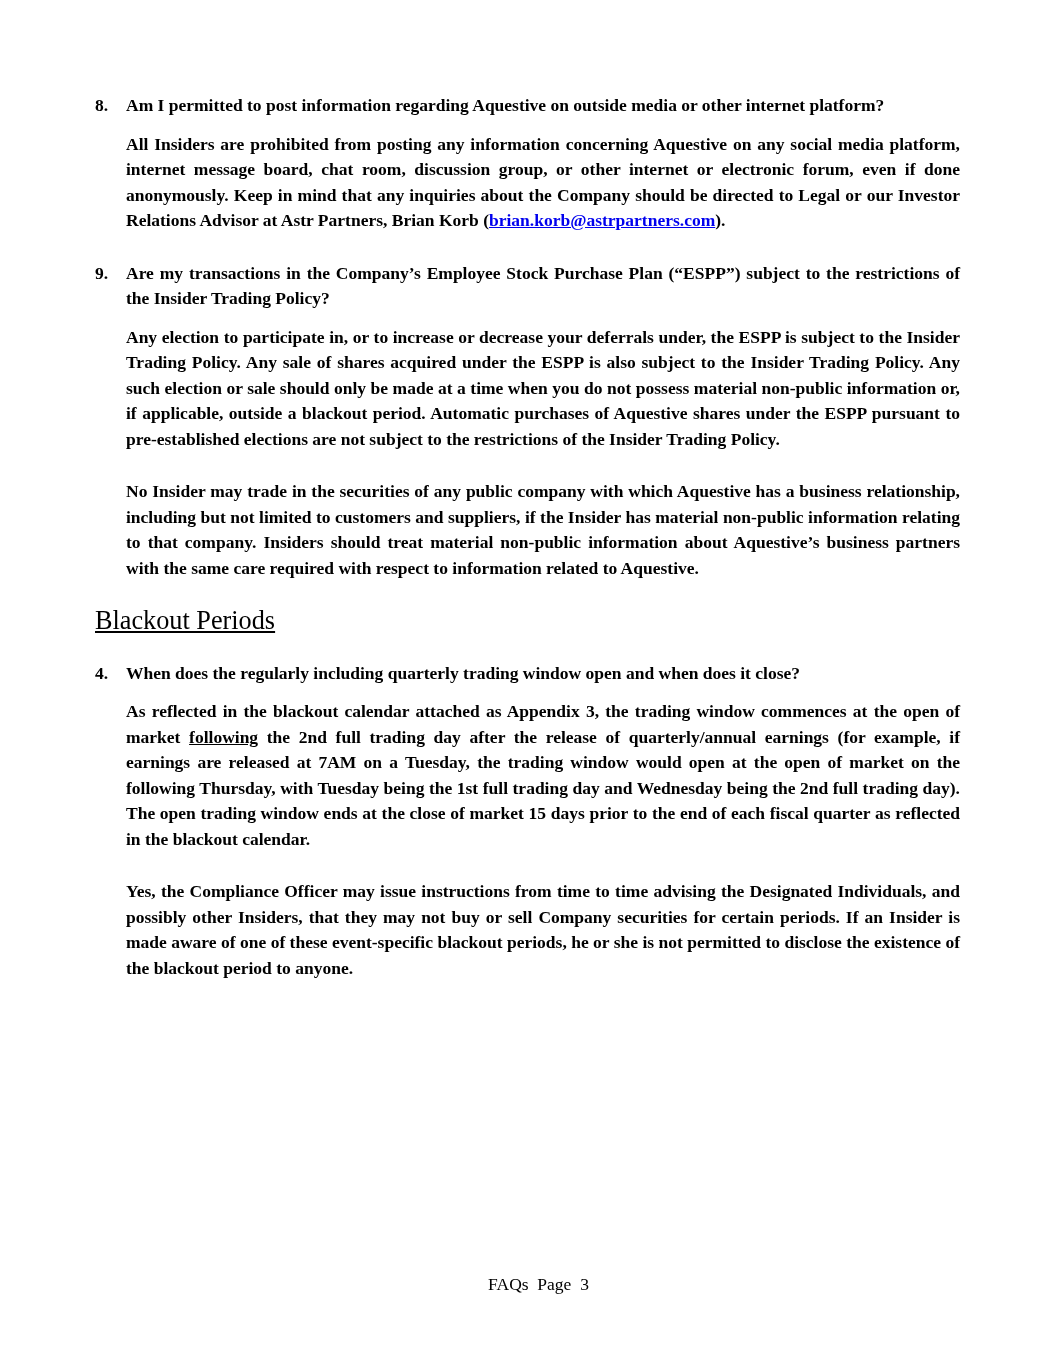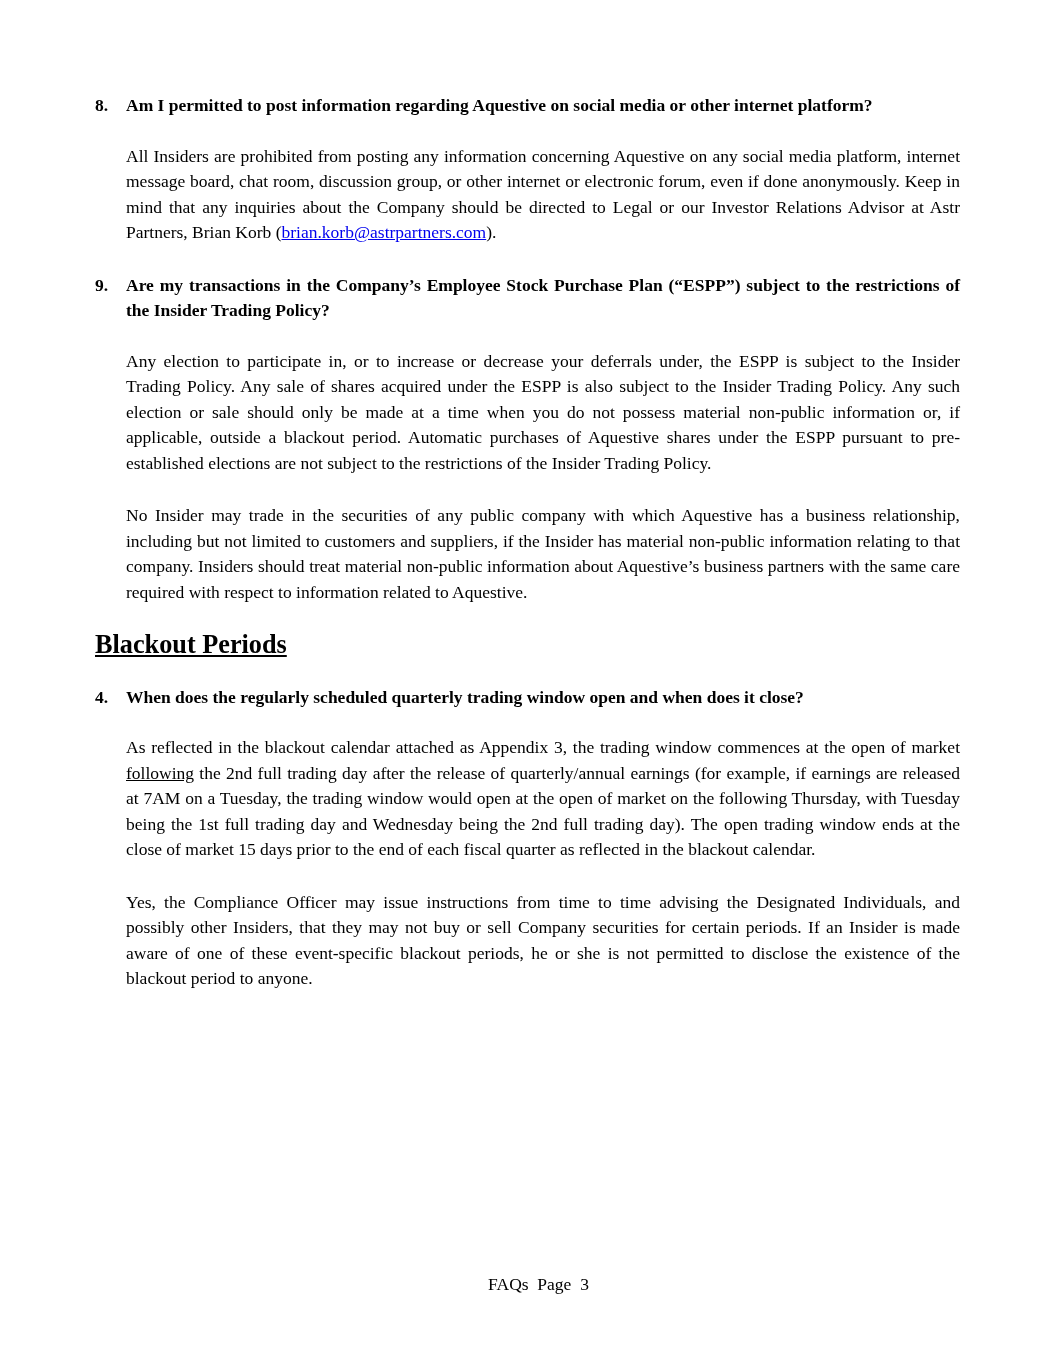--- a/index.html
+++ b/index.html
@@ -24,25 +24,26 @@
   .q-num {
     width: 31px;
     flex-shrink: 0;
   }
   .q-text {
     flex: 1;
     text-align: justify;
   }
   .answer {
     margin-left: 31px;
-    margin-top: 25px;
+    margin-top: 13px;
     text-align: justify;
+    font-weight: bold;
   }
   .section-heading {
-    font-weight: bold;
+    font-weight: normal;
     text-decoration: underline;
     margin-bottom: 27px;
   }
   .email-link {
     color: #0000ee;
     text-decoration: underline;
     cursor: pointer;
   }
   .u { text-decoration: underline; }
   .footer {
@@ -56,21 +57,21 @@
   }
 </style>
 </head>
 <body>
 
 <div class="page">
 
   <section class="qa">
     <div class="q-row">
       <span class="q-num">8.</span>
-      <span class="q-text">Am I permitted to post information regarding Aquestive on social media or other internet platform?</span>
+      <span class="q-text">Am I permitted to post information regarding Aquestive on outside media or other internet platform?</span>
     </div>
     <p class="answer"><span>All Insiders are prohibited from posting any information concerning Aquestive on any social media platform, internet message board, chat room, discussion group, or other internet or electronic forum, even if done anonymously. Keep in mind that any inquiries about the Company should be directed to Legal or our Investor Relations Advisor at Astr Partners, Brian Korb (</span><a class="email-link">brian.korb@astrpartners.com</a><span>).</span></p>
   </section>
 
   <section class="qa">
     <div class="q-row">
       <span class="q-num">9.</span>
       <span class="q-text">Are my transactions in the Company’s Employee Stock Purchase Plan (“ESPP”) subject to the restrictions of the Insider Trading Policy?</span>
     </div>
     <p class="answer">Any election to participate in, or to increase or decrease your deferrals under, the ESPP is subject to the Insider Trading Policy. Any sale of shares acquired under the ESPP is also subject to the Insider Trading Policy. Any such election or sale should only be made at a time when you do not possess material non-public information or, if applicable, outside a blackout period. Automatic purchases of Aquestive shares under the ESPP pursuant to pre-established elections are not subject to the restrictions of the Insider Trading Policy.</p>
@@ -78,21 +79,21 @@
 
   <section class="qa">
     <p class="answer">No Insider may trade in the securities of any public company with which Aquestive has a business relationship, including but not limited to customers and suppliers, if the Insider has material non-public information relating to that company. Insiders should treat material non-public information about Aquestive’s business partners with the same care required with respect to information related to Aquestive.</p>
   </section>
 
   <h2 class="section-heading">Blackout Periods</h2>
 
   <section class="qa">
     <div class="q-row">
       <span class="q-num">4.</span>
-      <span class="q-text">When does the regularly scheduled quarterly trading window open and when does it close?</span>
+      <span class="q-text">When does the regularly including quarterly trading window open and when does it close?</span>
     </div>
     <p class="answer"><span>As reflected in the blackout calendar attached as Appendix 3, the trading window commences at the open of market </span><span class="u">following</span><span> the 2nd full trading day after the release of quarterly/annual earnings (for example, if earnings are released at 7AM on a Tuesday, the trading window would open at the open of market on the following Thursday, with Tuesday being the 1st full trading day and Wednesday being the 2nd full trading day).  The open trading window ends at the close of market 15 days prior to the end of each fiscal quarter as reflected in the blackout calendar.</span></p>
   </section>
 
   <section class="qa">
     <p class="answer">Yes, the Compliance Officer may issue instructions from time to time advising the Designated Individuals, and possibly other Insiders, that they may not buy or sell Company securities for certain periods.  If an Insider is made aware of one of these event-specific blackout periods, he or she is not permitted to disclose the existence of the blackout period to anyone.</p>
   </section>
 
 </div>
 

